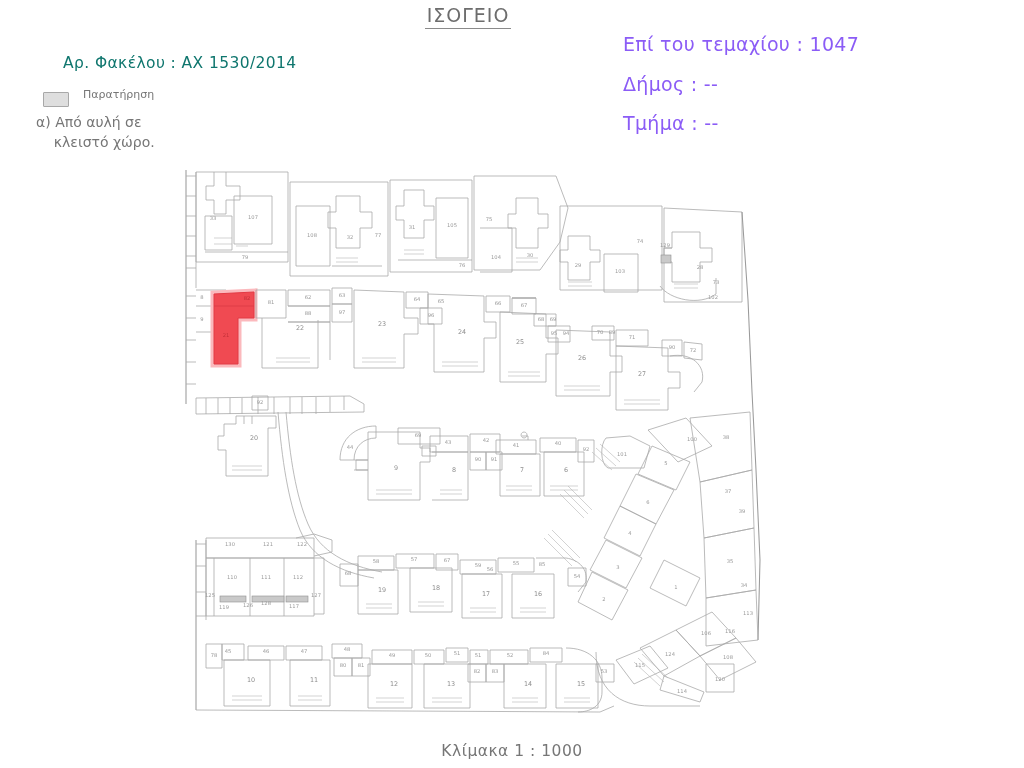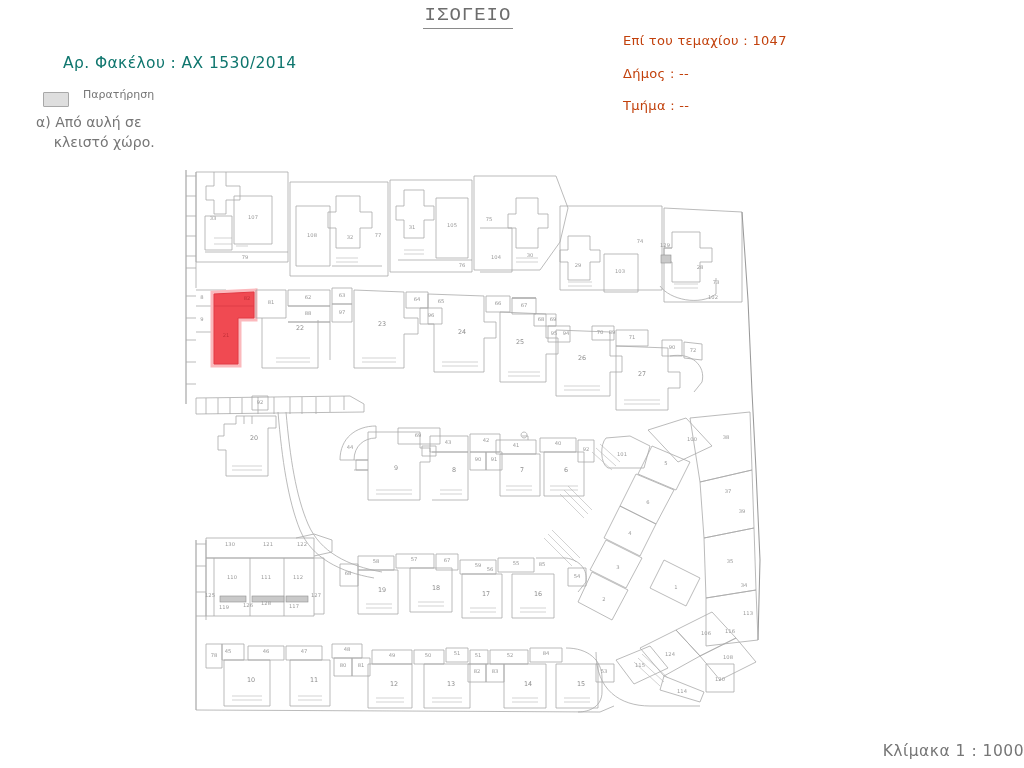--- a/index.html
+++ b/index.html
@@ -12,21 +12,20 @@
     overflow:hidden;
     position:relative;
   }
   #page{position:relative;width:1024px;height:768px;}
 
   
   .title{
     position:absolute;left:0;top:4px;width:936px;
     text-align:center;font-size:19px;color:#6d6d6d;
     letter-spacing:1px;
-    font-family:Liberation Mono, monospace;
   }
   .title span{border-bottom:1.5px solid #8a8a8a;padding:0 2px 2px 2px;}
 
   .file-no{
     position:absolute;left:63px;top:54px;
     font-size:15.5px;color:#0f766e;letter-spacing:.4px;white-space:nowrap;
   }
 
   .legend-swatch{
     position:absolute;left:43px;top:92px;
@@ -36,24 +35,24 @@
   .legend-label{
     position:absolute;left:83px;top:88px;
     font-size:11px;color:#767676;white-space:nowrap;
   }
   .legend-note{
     position:absolute;left:36px;top:112px;
     font-size:14px;color:#767676;line-height:20px;white-space:pre;
   }
 
   .hdr-right{position:absolute;left:623px;top:33px;width:400px;}
-  .hdr-row{font-size:13px;color:#c2410c;margin-bottom:17.5px;white-space:nowrap;letter-spacing:.3px;}
+  .hdr-row{font-size:19px;color:#8b5cf6;margin-bottom:17.5px;white-space:nowrap;letter-spacing:.3px;}
 
   .scale{
-    position:absolute;left:0;top:742px;width:1024px;text-align:right;
+    position:absolute;left:0;top:742px;width:1024px;text-align:center;
     font-size:15.5px;color:#767676;letter-spacing:.5px;
   }
 
   
   #plan{position:absolute;left:0;top:0;width:1024px;height:724px;}
   #plan svg{display:block;}
   .lbl{
     font-family:"DejaVu Sans","Liberation Sans",sans-serif;
     fill:#9a9a9a;font-size:5.2px;text-anchor:middle;
     dominant-baseline:middle;

